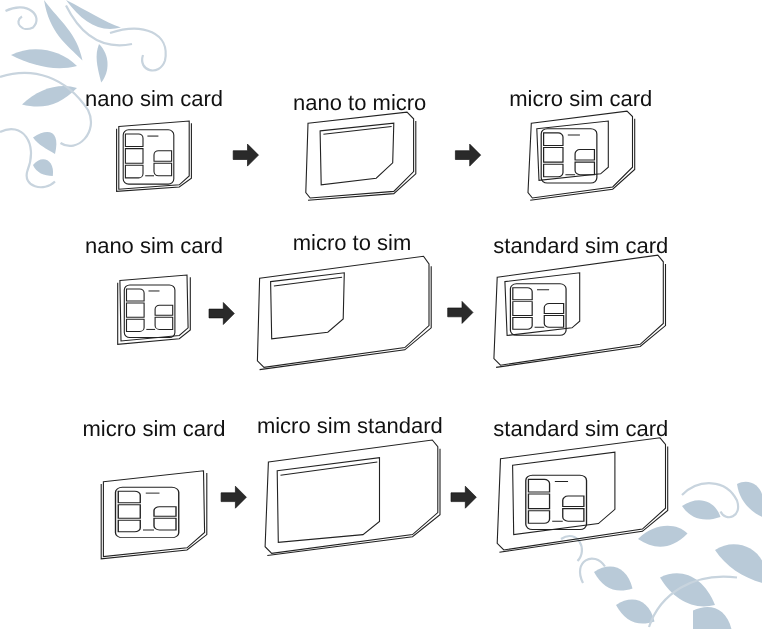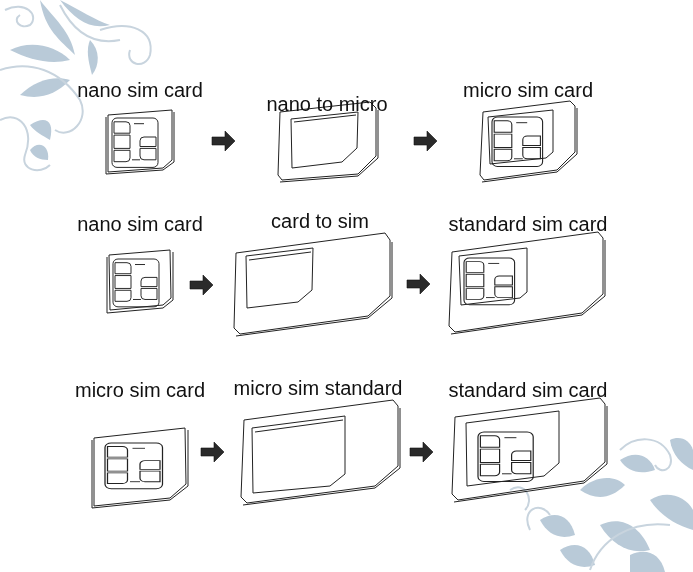--- a/index.html
+++ b/index.html
@@ -128,22 +128,22 @@
 
   <use href="#arrow" transform="translate(212,131)"></use>
   <use href="#arrow" transform="translate(414,131)"></use>
   <use href="#arrow" transform="translate(190,275)"></use>
   <use href="#arrow" transform="translate(407,274)"></use>
   <use href="#arrow" transform="translate(201,442)"></use>
   <use href="#arrow" transform="translate(410,442)"></use>
 </svg>
 
 <div class="label" style="left:140px;top:79px">nano sim card</div>
-<div class="label" style="left:327px;top:93px">nano to micro</div>
+<div class="label" style="left:327px;top:83px">nano to micro</div>
 <div class="label" style="left:528px;top:79px">micro sim card</div>
 
 <div class="label" style="left:140px;top:213px">nano sim card</div>
-<div class="label" style="left:320px;top:210px">card to sim</div>
+<div class="label" style="left:320px;top:210px">micro to sim</div>
 <div class="label" style="left:528px;top:213px">standard sim card</div>
 
 <div class="label" style="left:140px;top:379px">micro sim card</div>
 <div class="label" style="left:318px;top:377px">micro sim standard</div>
 <div class="label" style="left:528px;top:379px">standard sim card</div>
 
 </body></html>

